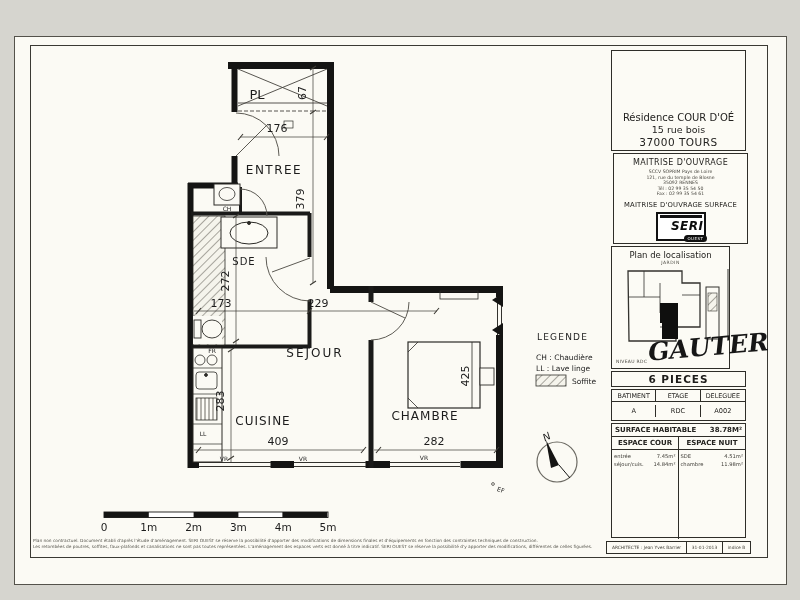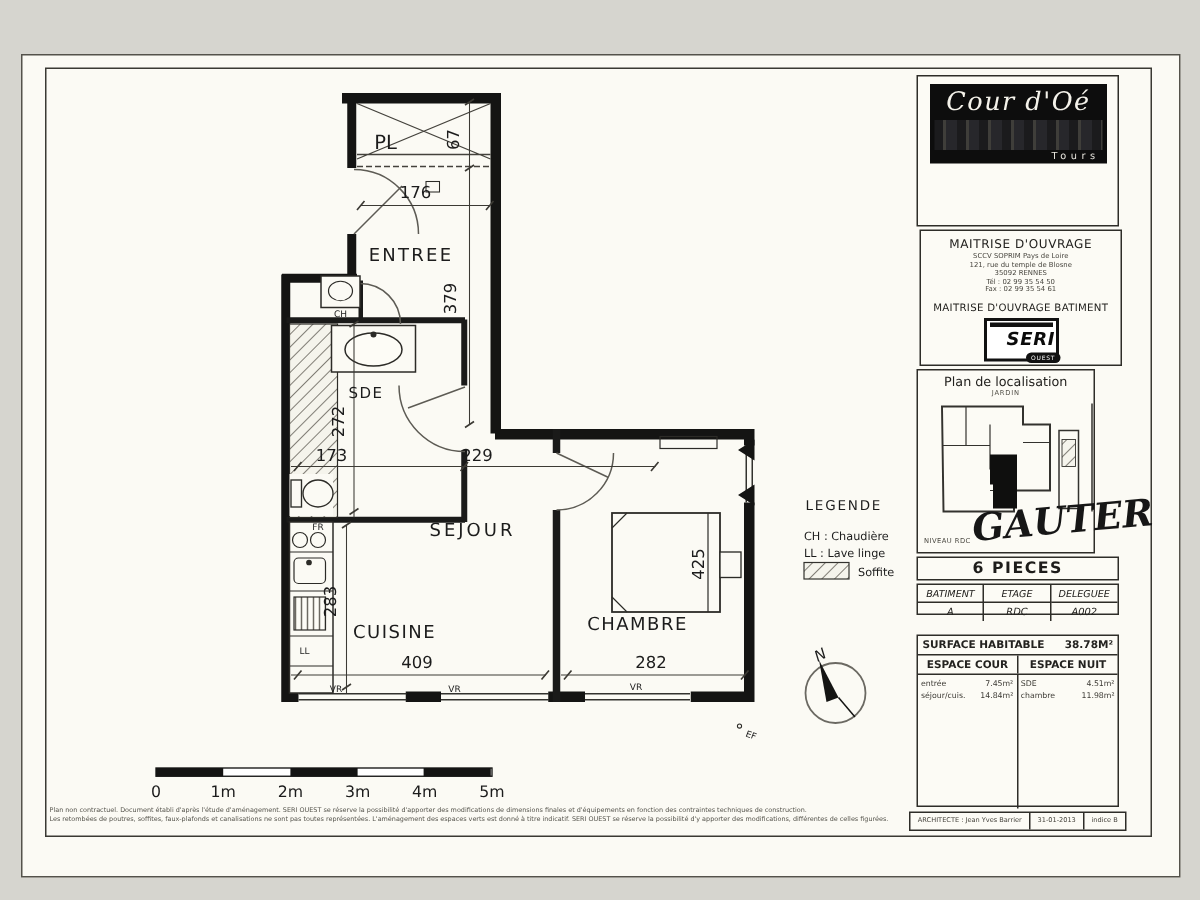--- a/index.html
+++ b/index.html
@@ -43,21 +43,21 @@
   .locBox{left:611px;top:246px;width:119px;height:123px;}
   .locTitle{text-align:center;font-size:8.5px;color:#23221f;margin-top:3px;}
   .locGarden{text-align:center;font-size:4.5px;color:#55534b;letter-spacing:0.5px;}
   .locLevel{position:absolute;left:4px;bottom:4px;font-size:4.5px;color:#4b4942;letter-spacing:0.3px;}
   .handwriting{left:648px;top:332px;width:130px;font-style:italic;font-size:25px;font-weight:bold;
     color:#161616;transform:rotate(-5deg);letter-spacing:0px;z-index:5;
     font-family:"DejaVu Serif",serif;}
 
   .typeBox{left:611px;top:371px;width:135px;height:16px;display:flex;align-items:center;justify-content:center;
     font-size:10.5px;font-weight:bold;letter-spacing:1px;color:#1d1c1a;}
-  .unitTable{left:611px;top:389px;width:135px;height:21px;display:flex;flex-wrap:wrap;font-style:italic;}
+  .unitTable{left:611px;top:389px;width:135px;height:32px;display:flex;flex-wrap:wrap;}
   .unitTable .cell{box-sizing:border-box;width:33.33%;height:12px;display:flex;align-items:center;justify-content:center;
     font-size:6.4px;color:#23221f;border-right:1px solid #2e2d28;border-bottom:1px solid #2e2d28;}
   .unitTable .cell:nth-child(3n){border-right:none;}
   .unitTable .cell.val{border-bottom:none;font-size:6.6px;}
 
   .surfBox{left:611px;top:423px;width:135px;height:115px;font-size:7px;color:#23221f;}
   .surfTitleRow{display:flex;justify-content:space-between;align-items:center;height:12px;
     border-bottom:1px solid #2e2d28;font-weight:bold;padding:0 3px;font-size:7px;}
   .surfHdrRow{display:flex;height:12px;border-bottom:1px solid #2e2d28;}
   .surfHdrRow div{width:50%;display:flex;align-items:center;justify-content:center;font-weight:bold;font-size:7px;}
@@ -208,37 +208,37 @@
 
   <g>
     <circle cx="557" cy="462" r="20" fill="none" stroke="#6b6962" stroke-width="1.2"></circle>
     <polygon points="546,440 559,465 551,468" fill="#141413"></polygon>
     <line x1="559" y1="465" x2="570" y2="478" stroke="#141413" stroke-width="1"></line>
     <text x="547" y="440" font-size="10" font-style="italic" text-anchor="middle" transform="rotate(-28 547 437)">N</text>
   </g>
 </svg>
 
 <div class="abs sbox logoBox">
-  <div class="logoBlack">
-    <div class="logoTitle">Cour d'Oé</div>
-    <div class="logoStrip"></div>
-    <div class="logoCity">Tours</div>
+  <div class="resLines">
+    <div class="r0">Résidence COUR D'OÉ</div>
+    <div class="r1">15 rue bois</div>
+    <div class="r2">37000 TOURS</div>
   </div>
 </div>
 
 <div class="abs sbox moaBox">
   <div class="moaTitle">MAITRISE D'OUVRAGE</div>
   <div class="moaLines">
     <div>SCCV SOPRIM Pays de Loire</div>
     <div>121, rue du temple de Blosne</div>
     <div>35092 RENNES</div>
     <div>Tél : 02 99 35 54 50</div>
     <div>Fax : 02 99 35 54 61</div>
   </div>
-  <div class="moaDeleg">MAITRISE D'OUVRAGE BATIMENT</div>
+  <div class="moaDeleg">MAITRISE D'OUVRAGE SURFACE</div>
   <div class="seri">
     <div class="seriBar"></div>
     <div class="seriTxt">SERI</div>
     <div class="seriBadge">OUEST</div>
   </div>
 </div>
 
 <div class="abs sbox locBox">
   <div class="locTitle">Plan de localisation</div>
   <div class="locGarden">JARDIN</div>

